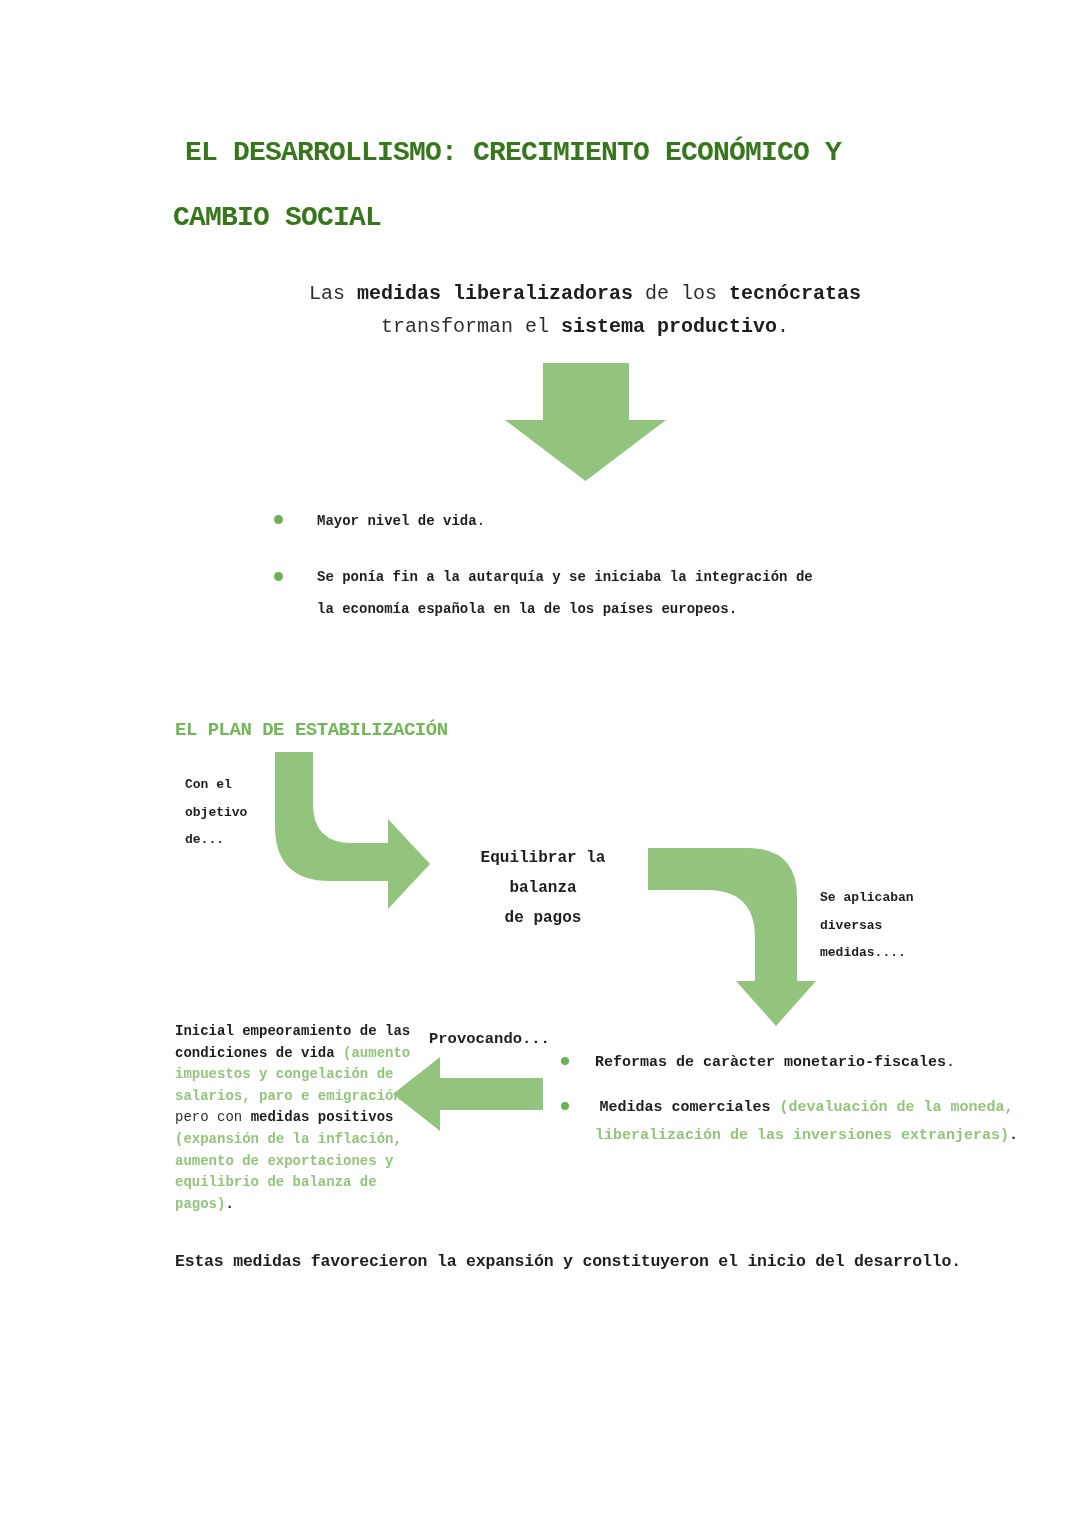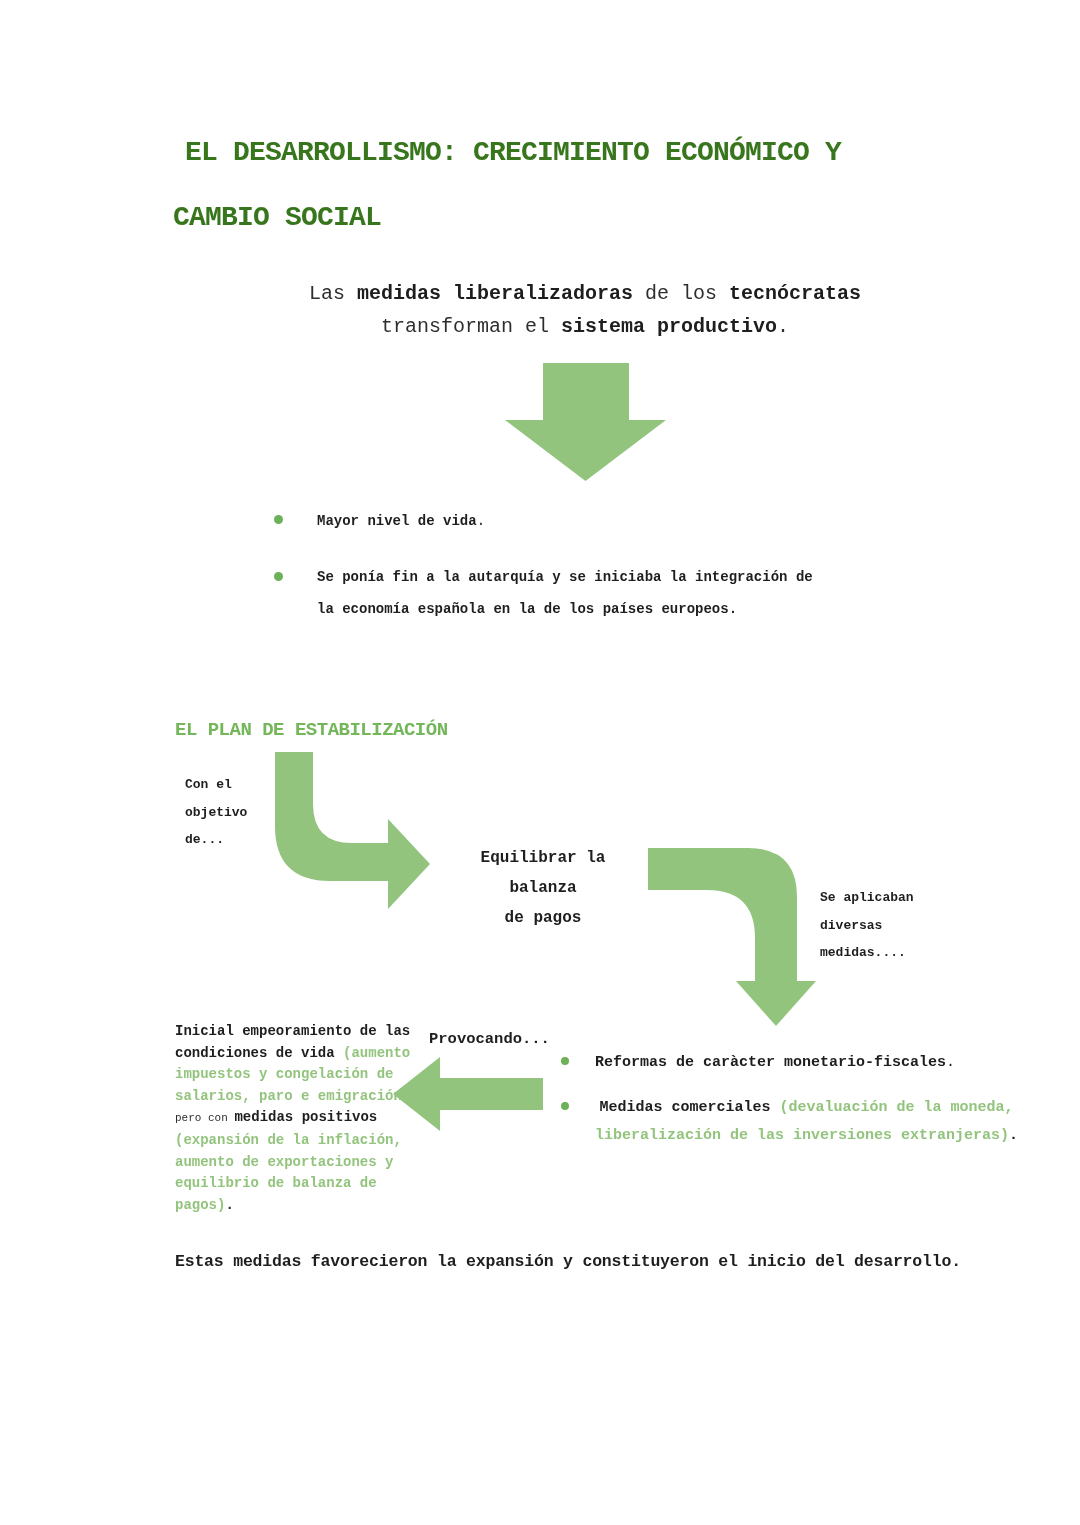--- a/index.html
+++ b/index.html
@@ -25,21 +25,21 @@
     white-space:nowrap;
   }
   .intro{width:580px;text-align:center;font-size:20px;line-height:33px;color:var(--text-black);}
   .iline{white-space:nowrap;}
   .benefit{font-size:14px;font-weight:700;line-height:32px;white-space:nowrap;}
   .dot{border-radius:50%;background:var(--bullet-green);}
   .plan-heading{font-size:19px;font-weight:700;letter-spacing:-0.5px;color:var(--section-green);white-space:nowrap;}
   .smallbold{font-size:13px;font-weight:700;line-height:27.5px;white-space:nowrap;}
   .goal{width:200px;text-align:center;font-size:16px;font-weight:700;line-height:30px;}
   .conseq{font-size:14px;font-weight:700;line-height:21.6px;white-space:nowrap;}
-  .conseq .reg{font-size:11px;}
+  .conseq .reg{font-size:14px;}
   .mlist{font-size:15px;font-weight:700;line-height:28px;white-space:nowrap;text-align:center;}
   .conclusion{font-size:16.5px;font-weight:700;letter-spacing:-0.2px;white-space:nowrap;}
   .arrow-shape path{fill:var(--arrow-green);}
 </style>
 </head>
 <body>
 
 <div class="page">
 
   <div class="abs title" style="left:140px;top:137px;">EL DESARROLLISMO: CRECIMIENTO ECONÓMICO Y</div>

